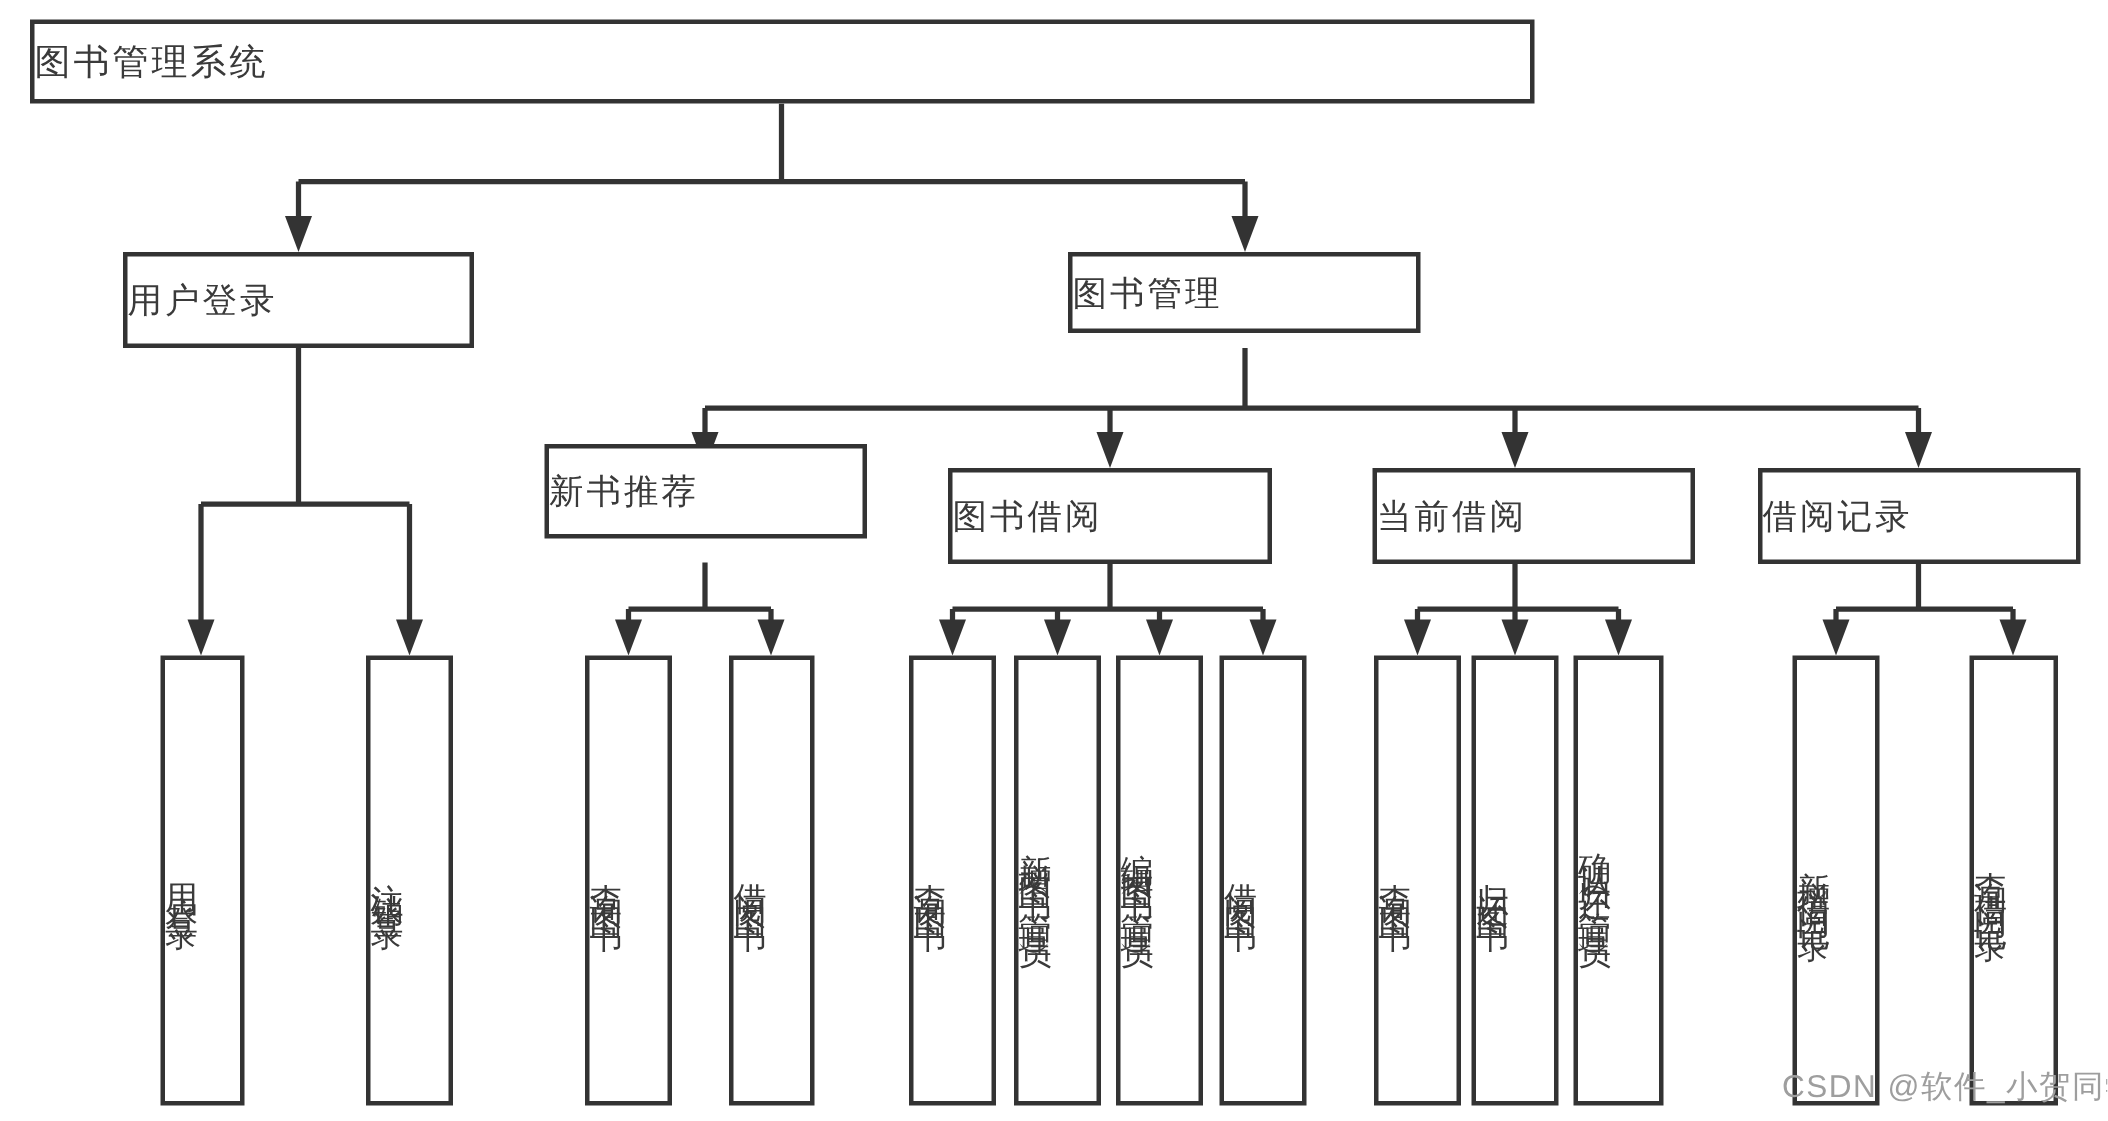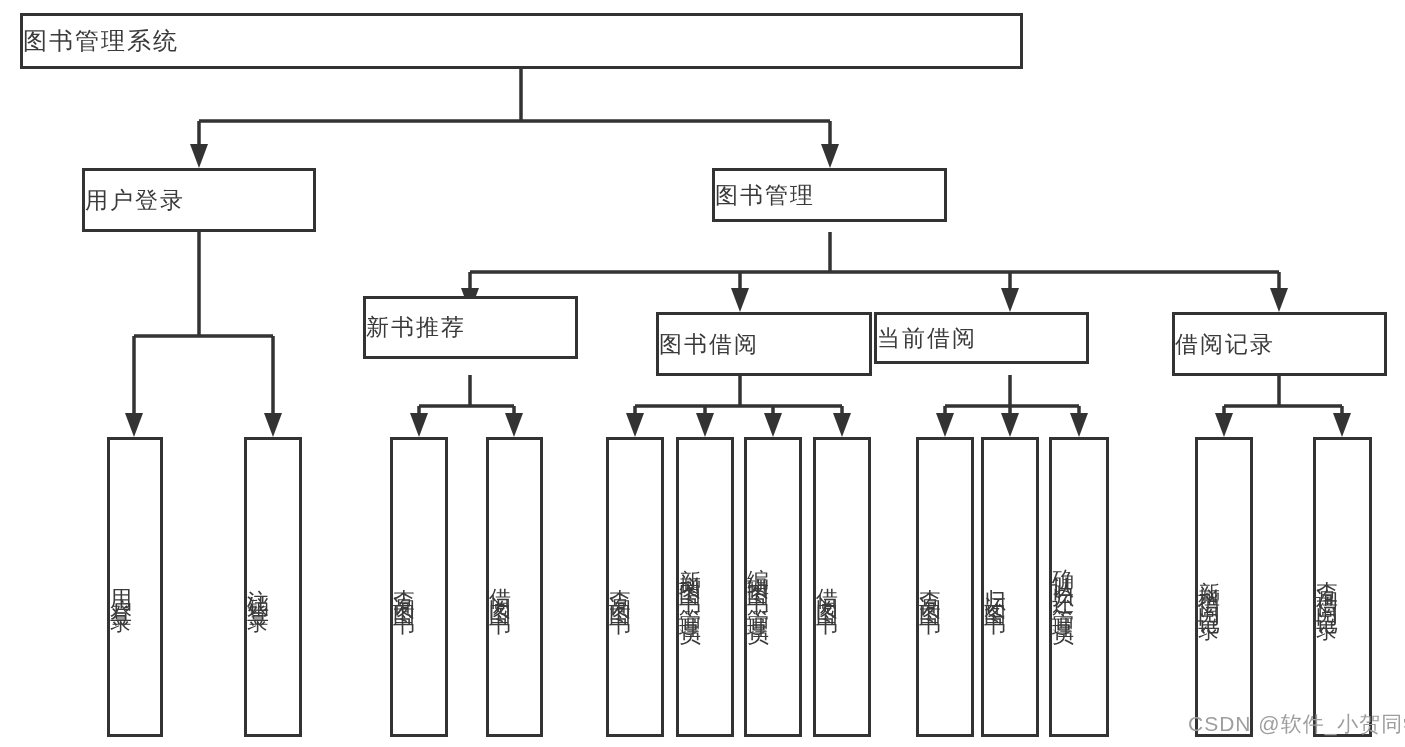--- a/index.html
+++ b/index.html
@@ -136,24 +136,24 @@
   <div class="node h" style="left:82px; top:168px; width:234px; height:64px;">
     <span>用户登录</span>
   </div>
   <div class="node h" style="left:712px; top:168px; width:235px; height:54px;">
     <span>图书管理</span>
   </div>
 
   <div class="node h" style="left:363px; top:296px; width:215px; height:63px;">
     <span>新书推荐</span>
   </div>
-  <div class="node h" style="left:632px; top:312px; width:216px; height:64px;margin-left:24px;">
+  <div class="node h" style="left:632px; top:312px; width:216px; height:64px;">
     <span>图书借阅</span>
   </div>
-  <div class="node h" style="left:874px; top:312px; width:215px; height:52px;">
+  <div class="node h" style="left:915px; top:312px; width:215px; height:64px;">
     <span>当前借阅</span>
   </div>
   <div class="node h" style="left:1172px; top:312px; width:215px; height:64px;">
     <span>借阅记录</span>
   </div>
 
   <div class="node v" style="left:107px; top:437px; width:56px; height:300px;">
     <span>用户登录</span>
   </div>
   <div class="node v" style="left:244px; top:437px; width:58px; height:300px;">

